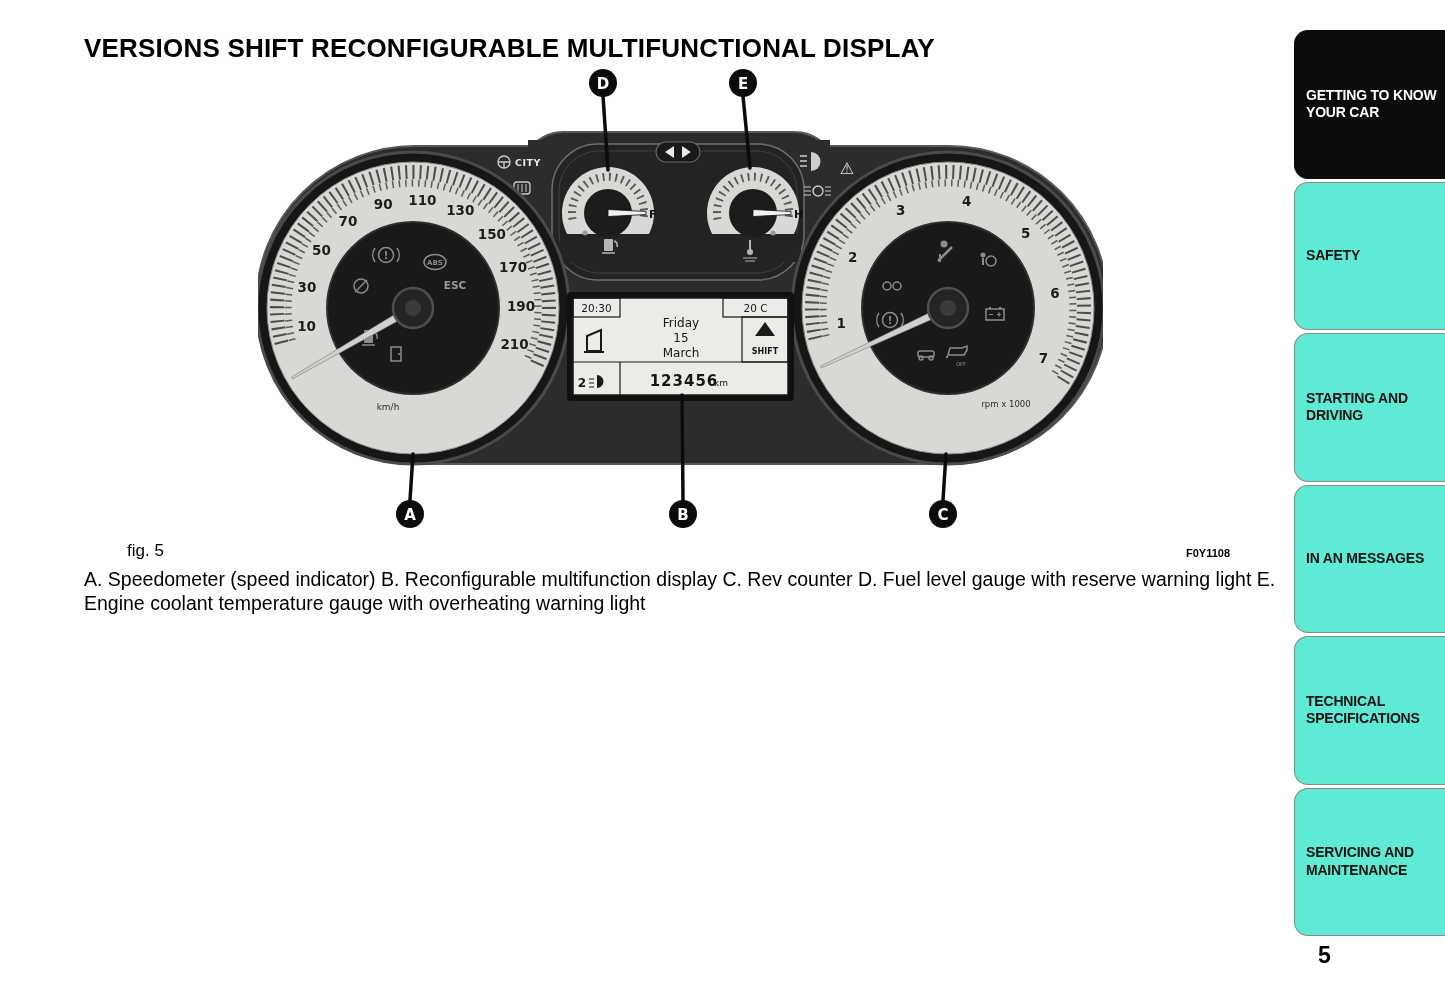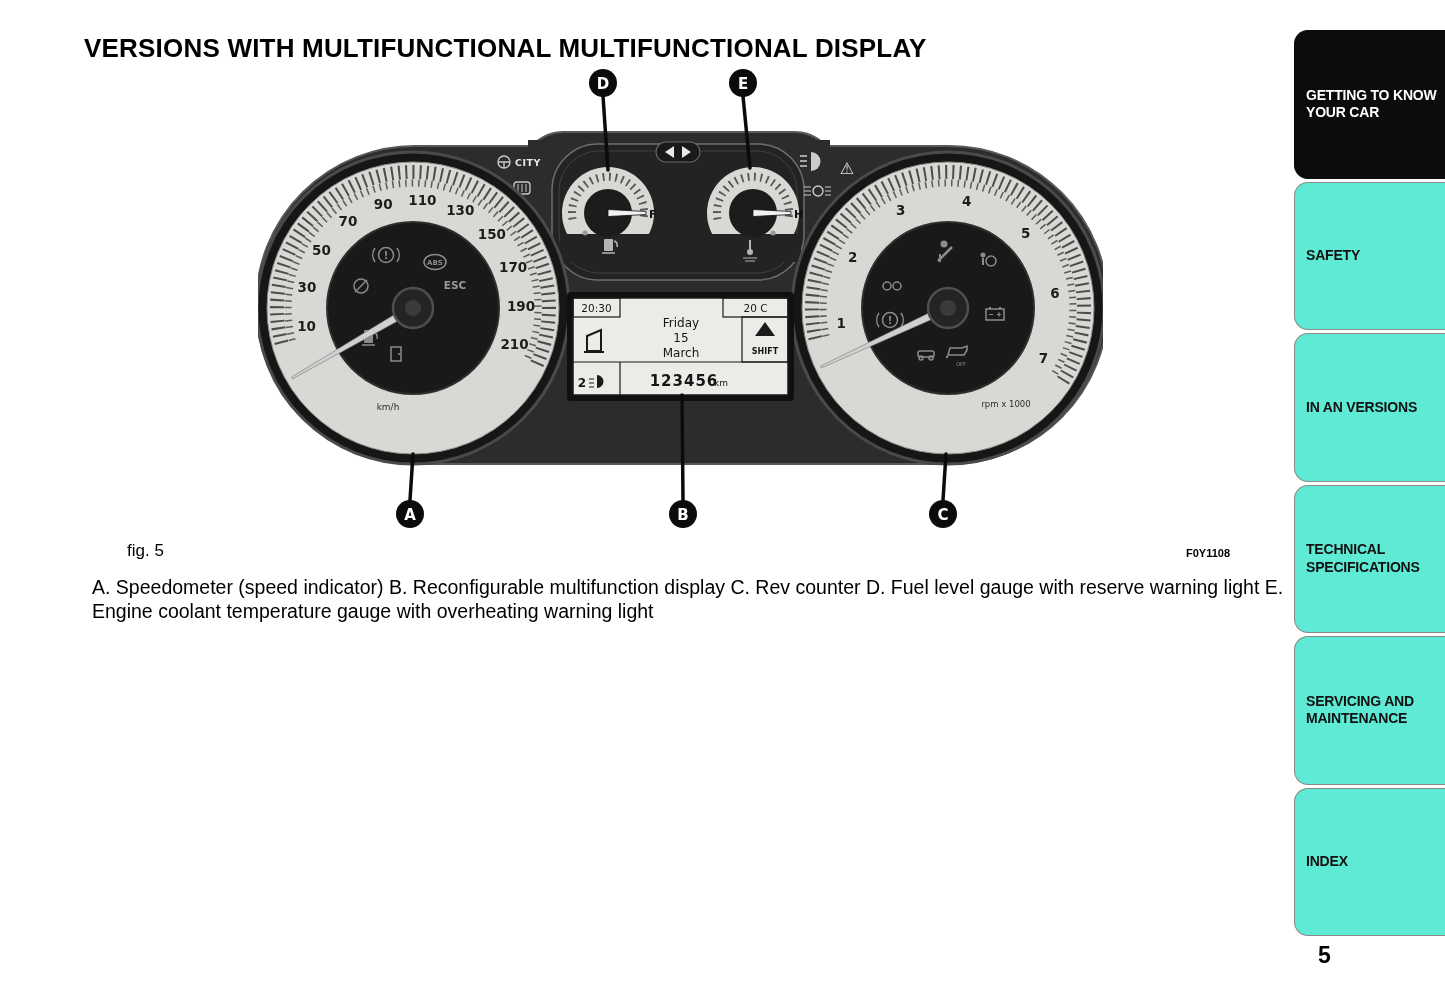--- a/index.html
+++ b/index.html
@@ -10,35 +10,35 @@
   .title{position:absolute;left:84px;top:16px;font-size:26px;font-weight:bold;letter-spacing:.2px;}
   .cluster{position:absolute;left:258px;top:58px;}
   .cluster text{font-family:"DejaVu Sans", sans-serif;}
   .gnum{font-size:13.5px;font-weight:bold;fill:#1d1d1d;text-anchor:middle;}
   .lcdtxt{font-family:"DejaVu Sans Mono", monospace;fill:#161616;text-anchor:middle;}
   .tell{stroke:#8c8c8c;fill:none;stroke-width:1.5;}
   .tellfill{fill:#8c8c8c;}
   .callout-letter{fill:#fff;font-size:15px;font-weight:bold;text-anchor:middle;}
   .fig-label{position:absolute;left:127px;top:541px;font-size:17px;}
   .fig-code{position:absolute;left:1168px;top:547px;font-size:11px;font-weight:bold;padding-left:18px;}
-  .caption{position:absolute;left:84px;top:567px;width:1192px;font-size:19.5px;line-height:1.24;margin:8px;}
+  .caption{position:absolute;left:84px;top:567px;width:1192px;font-size:19.5px;line-height:1.24;margin:0;}
   .sidebar{position:absolute;right:0;top:30px;width:151px;height:906px;display:flex;flex-direction:column;gap:3px;}
   .tab{
     flex:1;background:#5eead4;border:1px solid #8a8a87;border-right:none;
     border-radius:14px 0 0 14px;display:flex;align-items:center;
     padding:6px 6px 6px 11px;font-size:14px;font-weight:bold;letter-spacing:-.2px;
     line-height:1.25;color:#111;box-sizing:border-box;cursor:pointer;
   }
   .tab.active{background:#0c0c0c;color:#fff;border-color:#0c0c0c;}
   .page-number{position:absolute;left:1318px;top:942px;font-size:23px;font-weight:bold;}
 </style>
 </head>
 <body>
 
-<h1 class="title">VERSIONS WITH MULTIFUNCTIONAL MULTIFUNCTIONAL DISPLAY</h1>
+<h1 class="title">VERSIONS SHIFT RECONFIGURABLE MULTIFUNCTIONAL DISPLAY</h1>
 
 <svg class="cluster" width="845" height="480" viewBox="0 0 845 480">
 
   <g>
     <rect x="262" y="74" width="318" height="180" rx="44" fill="#2c2c2c" stroke="#585858" stroke-width="2"></rect>
     <rect x="-2" y="88" width="852" height="318" rx="159" fill="#2c2c2c" stroke="#585858" stroke-width="2"></rect>
     <rect x="270" y="82" width="302" height="160" fill="#2c2c2c"></rect>
   </g>
 
   <g>
@@ -264,26 +264,26 @@
 <p class="caption">A. Speedometer (speed indicator) B. Reconfigurable multifunction display C. Rev counter D. Fuel level gauge with reserve warning light E. Engine coolant temperature gauge with overheating warning light</p>
 
 <nav class="sidebar">
   <div class="tab active">
     <span>GETTING TO KNOW YOUR CAR</span>
   </div>
   <div class="tab">
     <span>SAFETY</span>
   </div>
   <div class="tab">
-    <span>IN AN VERSIONS</span>
+    <span>STARTING AND DRIVING</span>
+  </div>
+  <div class="tab">
+    <span>IN AN MESSAGES</span>
   </div>
   <div class="tab">
     <span>TECHNICAL SPECIFICATIONS</span>
   </div>
   <div class="tab">
     <span>SERVICING AND MAINTENANCE</span>
   </div>
-  <div class="tab">
-    <span>INDEX</span>
-  </div>
 </nav>
 
 <div class="page-number">5</div>
 
 </body></html>

